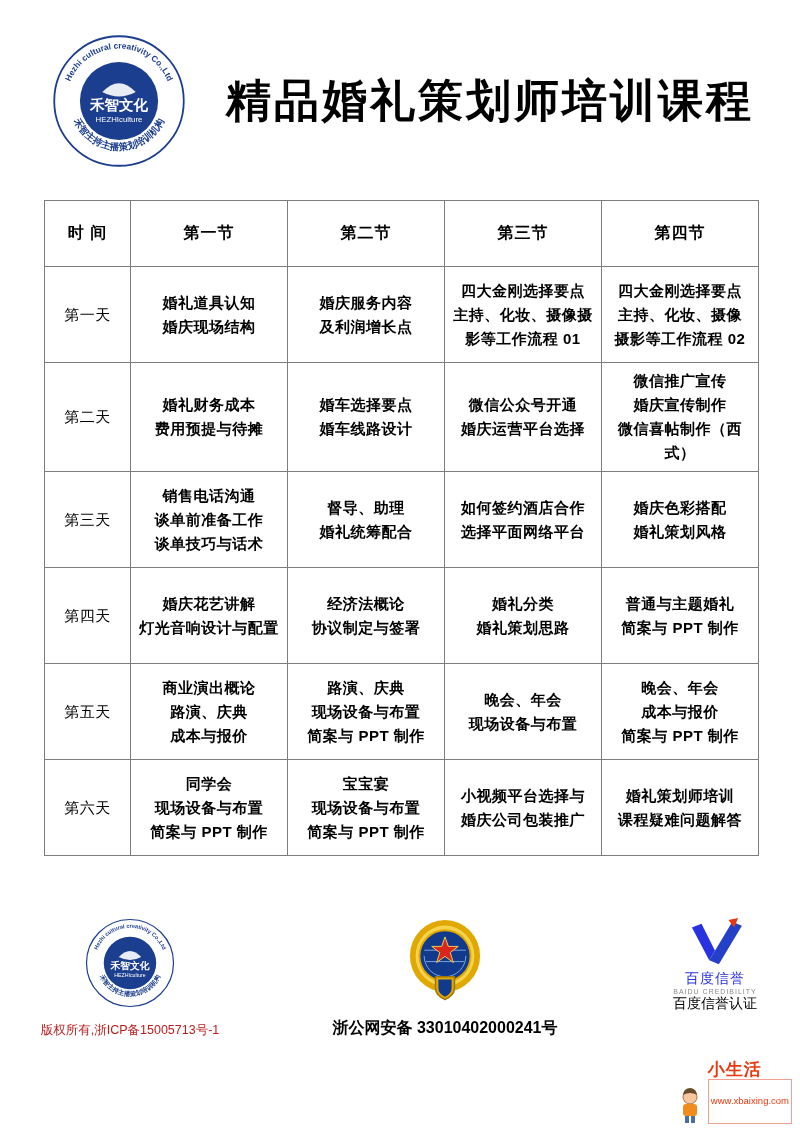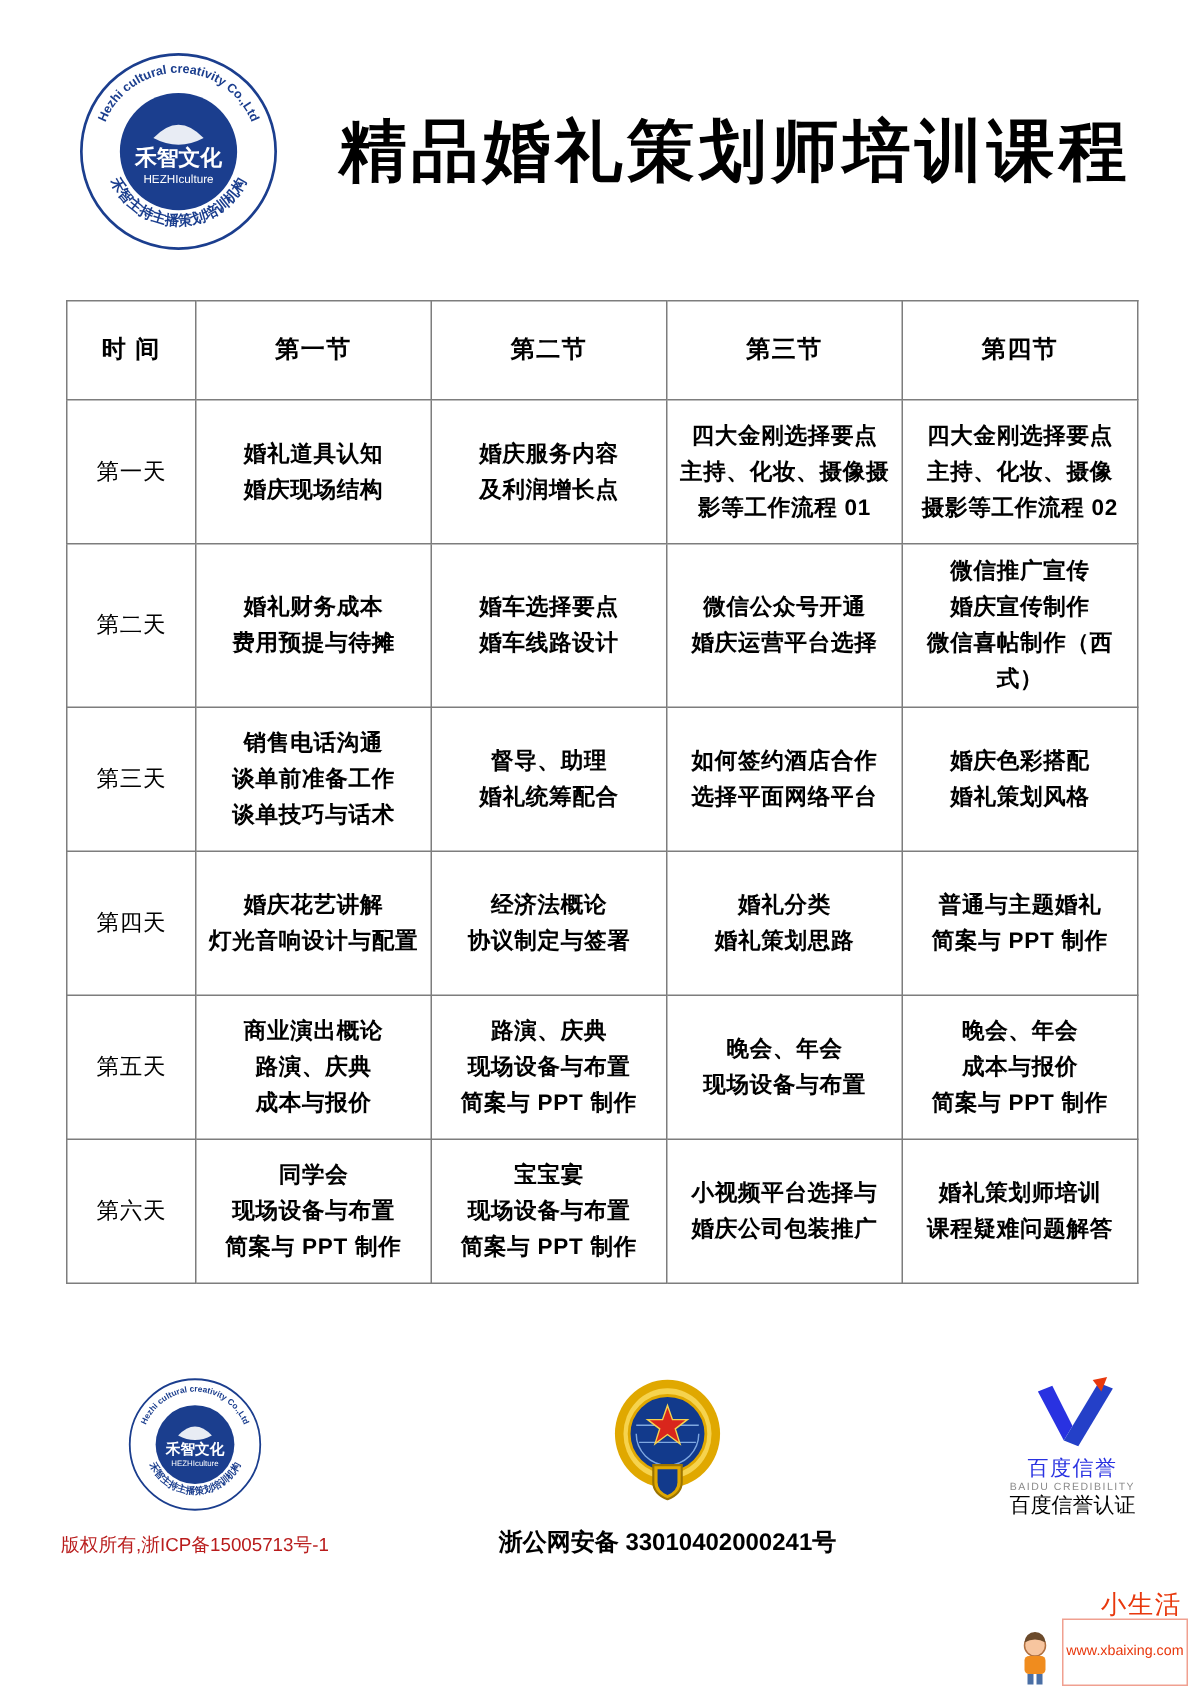--- a/index.html
+++ b/index.html
@@ -38,21 +38,21 @@
   .police-text { margin-top:10px; font-size:16px; font-weight:bold; color:#000; }
   .baidu-mark { width:58px; height:50px; }
   .baidu-brand { margin-top:2px; font-size:14px; font-weight:normal; color:#2932e1; letter-spacing:1px; }
   .baidu-brand-en { font-size:7px; color:#8a8a8a; letter-spacing:1px; }
   .baidu-cert { margin-top:0; font-size:14px; color:#000; }
 
   
   .watermark { position:absolute; right:8px; bottom:4px; display:flex; align-items:flex-end; gap:4px; }
   .wm-icon { width:28px; height:36px; }
   .wm-texts { display:flex; flex-direction:column; align-items:flex-start; line-height:1.15; }
-  .wm-name { font-size:17px; font-weight:normal; color:#e8380d; letter-spacing:1px;margin-left:26px; }
+  .wm-name { font-size:17px; font-weight:bold; color:#e8380d; letter-spacing:1px; }
   .wm-url { font-size:9.5px; color:#e8380d; border:1px solid #f0a090; padding:16px 2px; }
 </style>
 </head>
 <body>
 
 <div class="page">
 
   <div class="header">
     <svg class="logo-main" viewBox="0 0 120 120">
       <circle cx="60" cy="60" r="58" fill="#ffffff" stroke="#1b3e8e" stroke-width="1.6"></circle>

